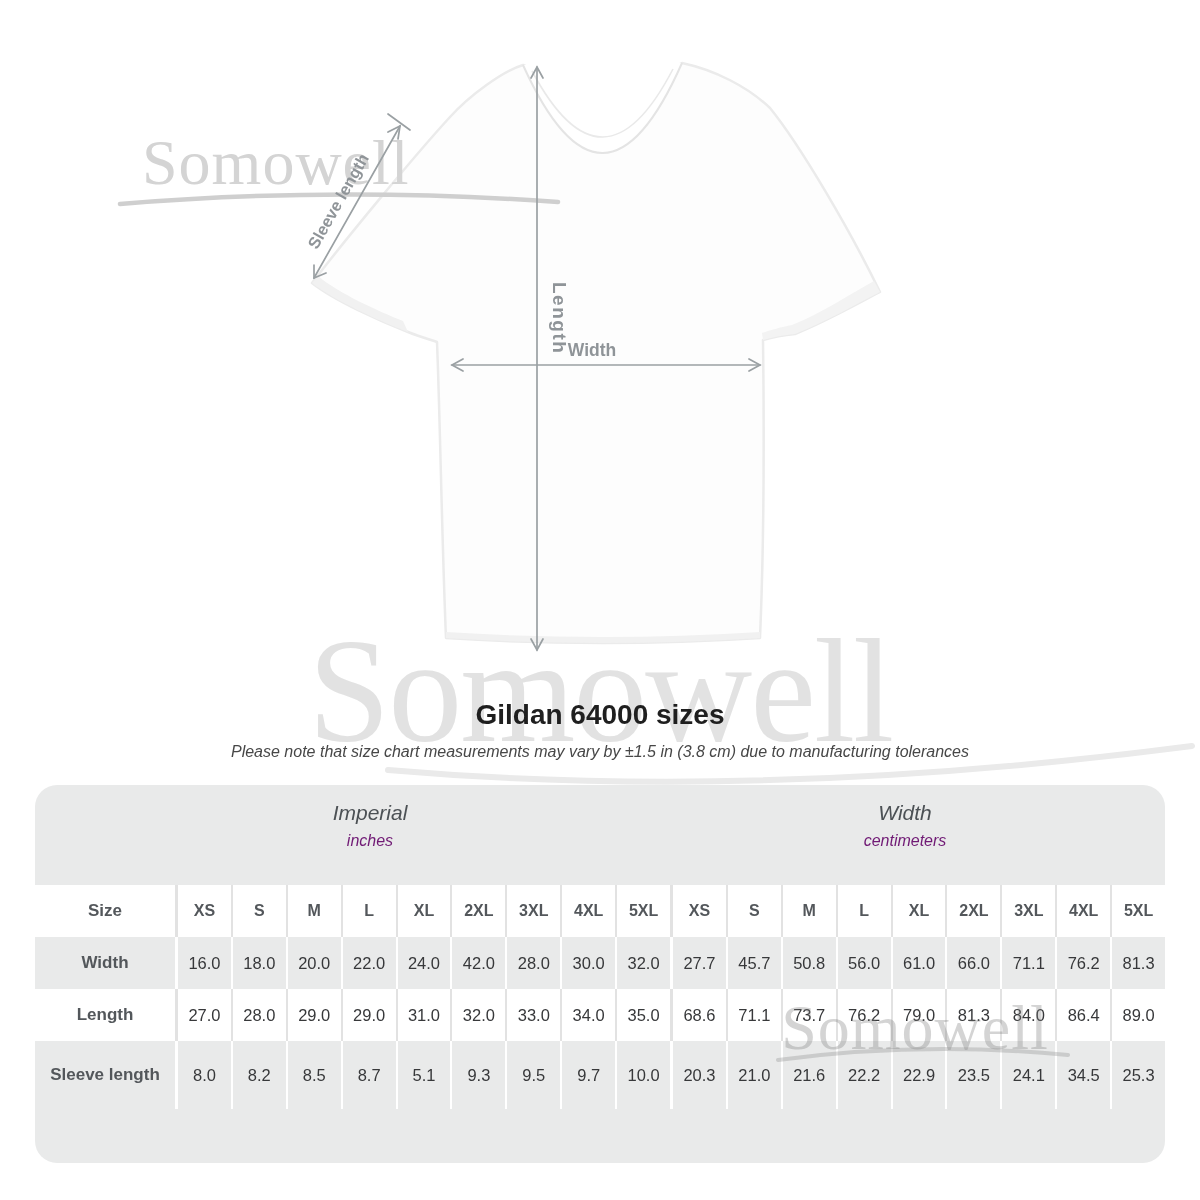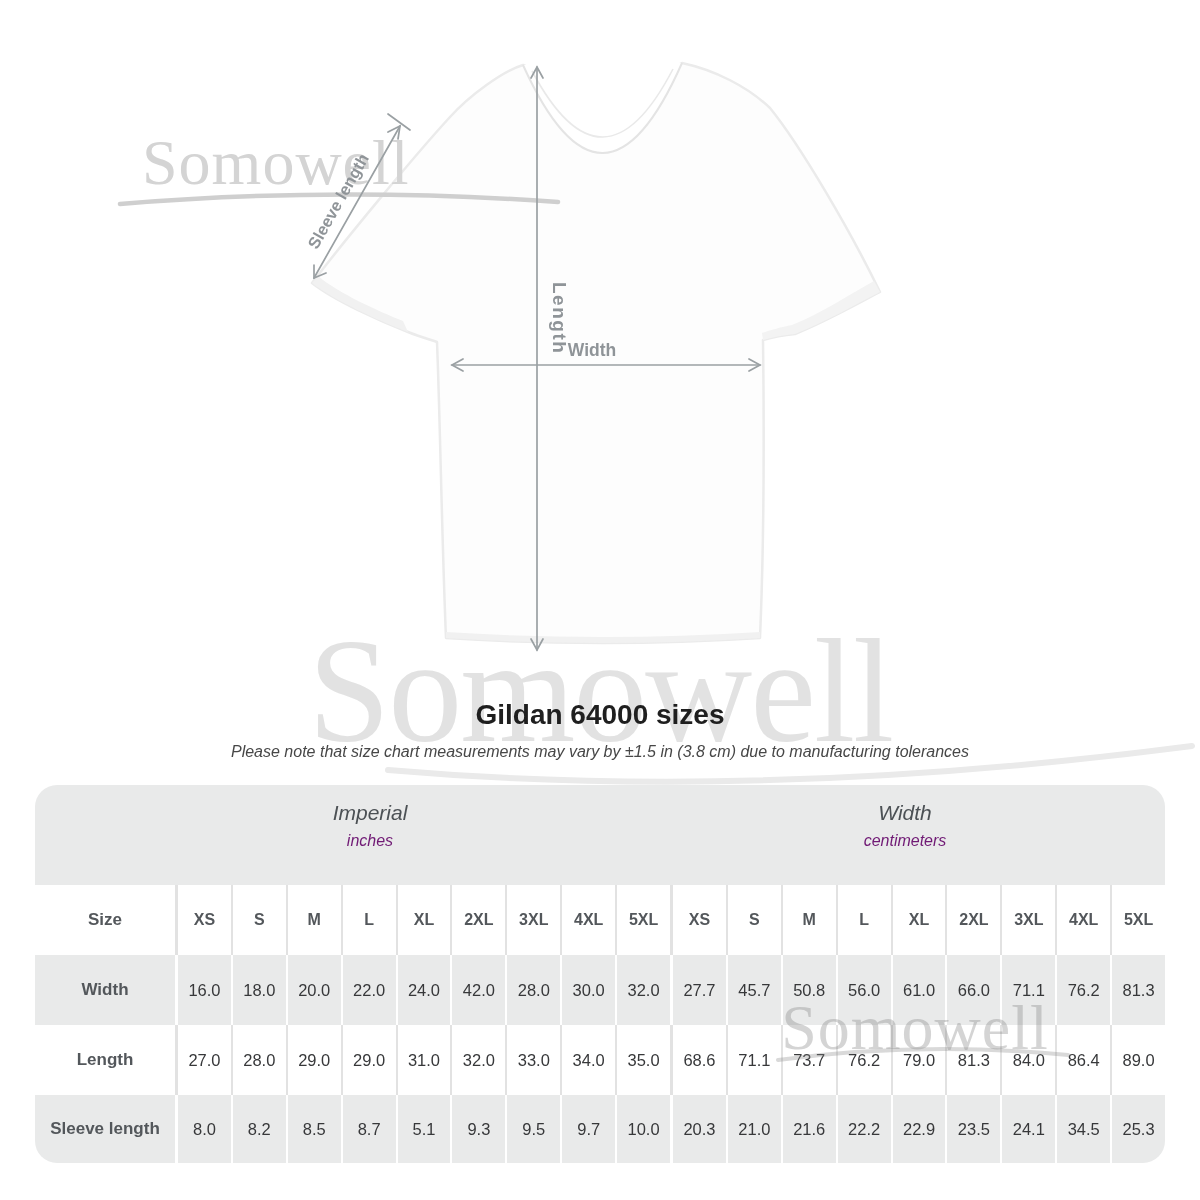--- a/index.html
+++ b/index.html
@@ -28,21 +28,21 @@
 
   
   .size-table{position:absolute;left:35px;top:785px;width:1130px;height:378px;
               background:#e9eaea;border-radius:22px;overflow:hidden;z-index:4;}
   .t-head{position:relative;height:100px;}
   .unit-group{position:absolute;top:16px;text-align:center;transform:translateX(-50%);}
   .unit-imperial{left:335px;}
   .unit-metric{left:870px;}
   .unit-label{font-size:21px;font-weight:400;font-style:italic;color:#4c5155;}
   .unit-sub{margin-top:7px;font-size:16px;font-style:italic;color:#701a75;}
-  .t-row{display:flex;height:70px;}
+  .t-row{display:flex;height:52px;}
   .t-row--sleeve{height:68px;}
   .t-row--white{background:#ffffff;--sep:#e2e2e2;}
   .t-row--gray{background:transparent;--sep:#ffffff;}
   .t-cell{flex:1;display:flex;align-items:center;justify-content:center;height:100%;
           font-size:16.5px;color:#37383a;}
   .t-cell + .t-cell{border-left:2px solid var(--sep);}
   .t-cell.sep-strong{border-left-width:3px;}
   .t-label{flex:0 0 140px;font-weight:700;font-size:17px;color:#53575b;}
   .t-size{font-weight:700;font-size:16px;color:#53575b;text-align:right;}
   .table-swoosh{position:absolute;left:0;top:0;pointer-events:none;z-index:5;}

